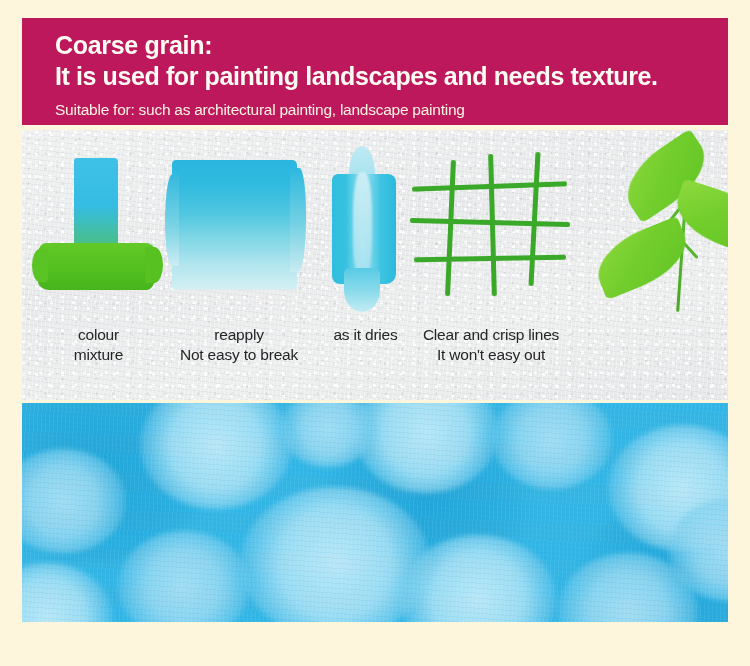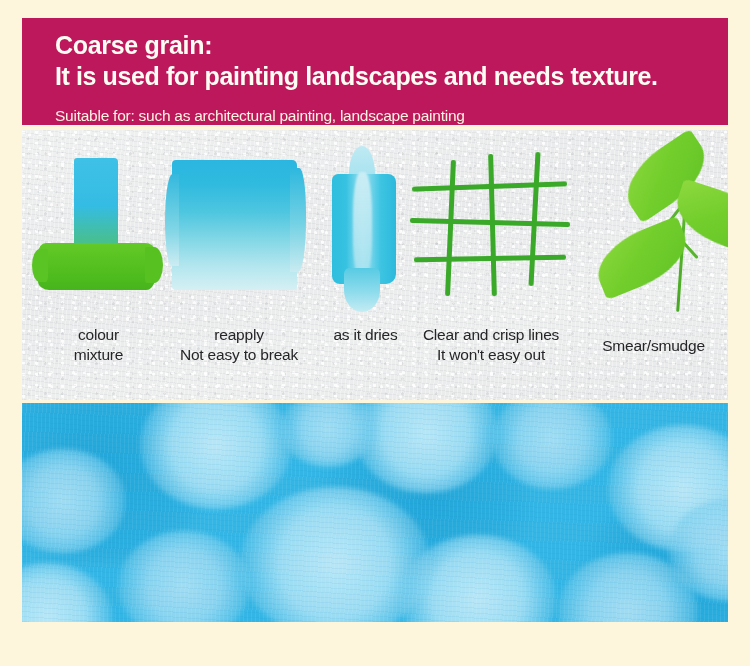--- a/index.html
+++ b/index.html
@@ -37,21 +37,21 @@
     line-height:32px;
     white-space:nowrap;
   }
   .hdr-line3{
     color:#fdf3e2;
     font-size:15.5px;
     font-weight:normal;
     letter-spacing:-0.25px;
     line-height:24px;
     white-space:nowrap;
-    margin-top:12px;
+    margin-top:6px;
   }
 
   
   .paper-section{
     position:absolute;
     left:22px;top:130px;
     width:706px;height:270px;
     background:
       radial-gradient(circle at 12% 22%, rgba(255,255,255,.85) 0 1.4px, rgba(0,0,0,0) 1.6px),
       radial-gradient(circle at 38% 58%, rgba(190,192,196,.35) 0 1.2px, rgba(0,0,0,0) 1.4px),
@@ -278,23 +278,20 @@
   <div class="cap cap-1">
     <div>colour</div>
     <div>mixture</div>
   </div>
   <div class="cap cap-3">
     <div>as it dries</div>
   </div>
   <div class="cap cap-4">
     <div>Clear and crisp lines</div>
     <div>It won't easy out</div>
-  </div>
-  <div class="cap cap-5">
-    <div>Smear/smudge</div>
   </div>
 </div>
 
 <div class="blue-section">
   <div class="dark" style="left:-40px;top:-30px;width:230px;height:190px;"></div>
   <div class="dark" style="left:300px;top:10px;width:210px;height:170px;"></div>
   <div class="dark" style="left:560px;top:90px;width:200px;height:160px;"></div>
 
   <div class="bloom pale" style="left:118px;top:-22px;width:152px;height:128px;"></div>
   <div class="bloom" style="left:-22px;top:46px;width:126px;height:104px;"></div>

